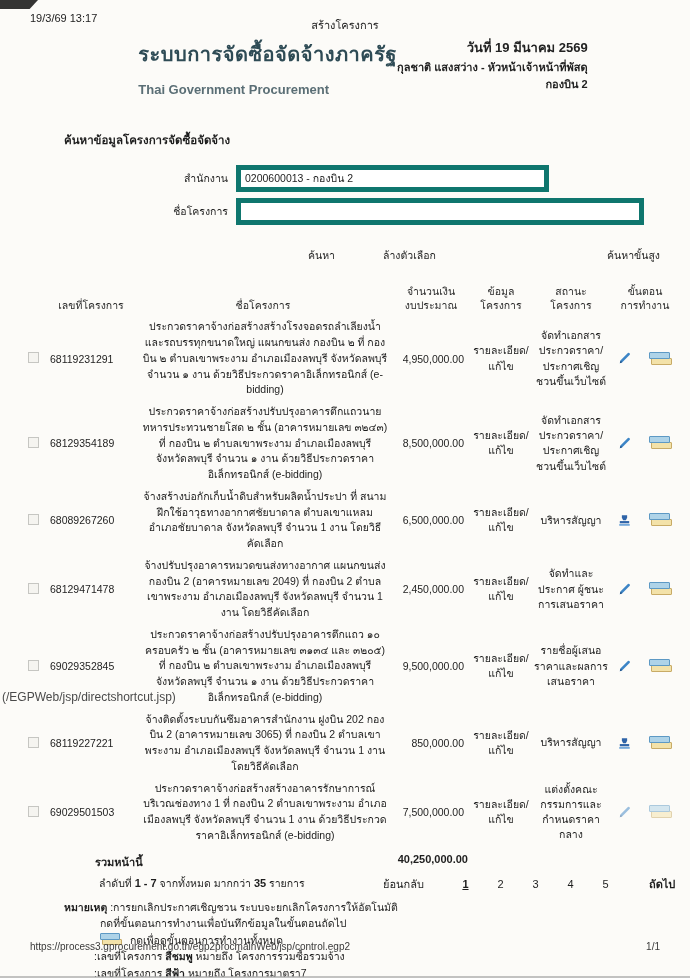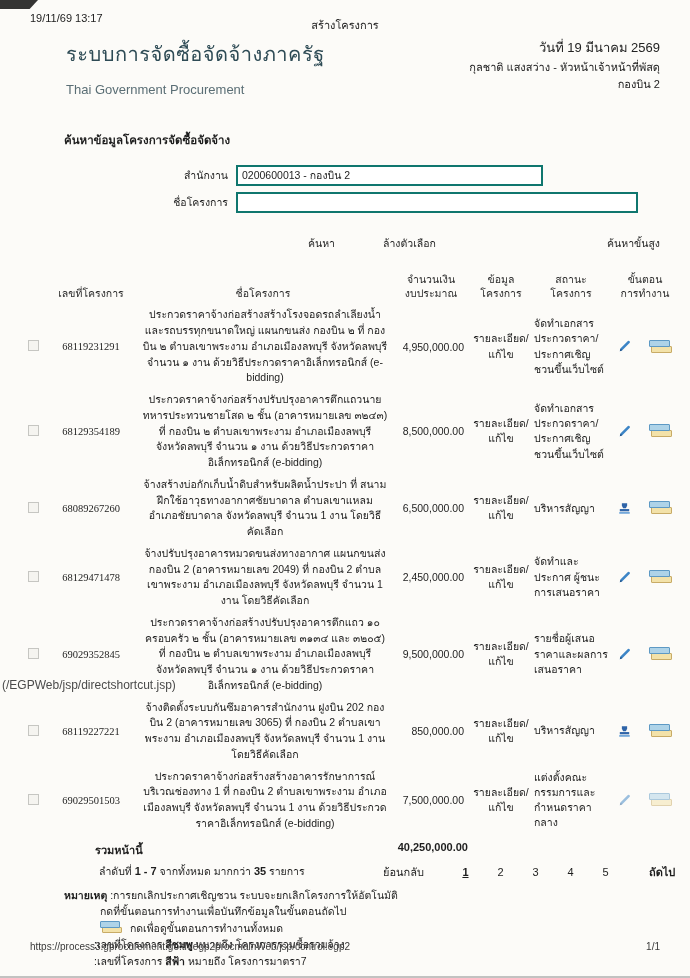--- a/index.html
+++ b/index.html
@@ -12,58 +12,58 @@
   
   .corner-mark{position:absolute;left:0;top:0;width:38px;height:9px;background:#111;
     clip-path:polygon(0 0,100% 0,78% 100%,0 100%);opacity:.85;}
   .bottom-edge{position:absolute;left:0;bottom:0;width:100%;height:2px;background:#aaa;opacity:.7;}
 
   
   .ph-left{position:absolute;left:30px;top:12px;font-size:11px;color:#222;}
   .ph-center{position:absolute;left:0;right:0;top:16px;text-align:center;font-size:11px;color:#222;}
 
   
-  .header{display:flex;justify-content:space-between;padding:38px 30px 0 66px;}
+  .header{display:flex;justify-content:center;padding:38px 30px 0 66px;font-weight:bold;}
   .logo-th{font-size:20px;color:#2e4b55;letter-spacing:.5px;}
   .logo-en{font-size:13px;color:#5a6e75;margin-top:12px;}
   .user-info{text-align:right;line-height:1.6;}
   .user-info .date-line{font-size:13px;}
   .user-info div{color:#222;}
 
   
   .search-heading{margin:34px 0 0 64px;font-weight:bold;font-size:11.5px;}
   .form-area{margin-top:16px;}
   .form-row{display:flex;align-items:center;margin-bottom:6px;}
   .form-row label{width:228px;text-align:right;padding-right:8px;font-size:10.5px;}
-  .input{border:2px solid #0f766e;background:#fff;height:15px;font-size:10.5px;
+  .input{border:5px solid #0f766e;background:#fff;height:15px;font-size:10.5px;
     padding:1px 4px;line-height:15px;overflow:hidden;white-space:nowrap;}
   .office-input{width:295px;}
   .project-input{width:390px;}
 
   .actions{position:relative;height:16px;margin-top:22px;}
   .action{position:absolute;cursor:pointer;color:#1d1d1d;font-size:10.5px;}
   .action.search{left:308px;}
   .action.clear{left:383px;}
   .action.advanced{right:30px;}
 
   
   table{border-collapse:collapse;table-layout:fixed;margin:20px 0 0 18px;width:662px;}
   th{font-weight:normal;color:#2b2b2b;font-size:10.5px;text-align:center;
      vertical-align:bottom;padding:2px 0 4px 0;white-space:pre-line;line-height:1.3;margin-top:32px;}
   td{font-size:10.5px;vertical-align:middle;padding:3px 2px;}
   col.c-cb{width:30px;}col.c-id{width:86px;}col.c-name{width:258px;}
   col.c-budget{width:78px;}col.c-info{width:62px;}col.c-status{width:78px;}col.c-steps{width:70px;}
   .cb-cell{text-align:center;}
   .checkbox{display:inline-block;width:9px;height:9px;border:1px solid #c6c6c2;background:#f5f4f0;}
-  .id-cell{text-align:center;color:#1d1d1d;font-family:Liberation Serif, serif;}
+  .id-cell{color:#1d1d1d;}
   .name-cell{line-height:1.5;text-align:center;padding-left:8px;padding-right:4px;
      overflow-wrap:break-word;word-break:break-word;}
   .budget-cell{text-align:right;padding-right:6px;}
   .info-cell{text-align:center;line-height:1.45;cursor:pointer;overflow-wrap:break-word;}
-  .status-cell{text-align:left;line-height:1.45;overflow-wrap:break-word;word-break:break-word;}
+  .status-cell{text-align:center;line-height:1.45;overflow-wrap:break-word;word-break:break-word;}
   .steps-cell{text-align:center;white-space:nowrap;}
   .icon{display:inline-block;vertical-align:middle;cursor:pointer;}
   .icon.glyph{width:15px;height:15px;margin-right:14px;}
   .stack{position:relative;width:24px;height:14px;}
   .stack i{position:absolute;display:block;width:19px;height:5px;border-radius:1px;}
   .stack .bar-t{left:0;top:0;background:#aed3e8;border:1px solid #5d99c4;}
   .stack .bar-b{left:2px;top:6px;background:#f3e2a9;border:1px solid #c8ab66;}
   .faded{opacity:.5;}
   .overlay-link{position:absolute;left:2px;top:407px;font-size:12px;color:#4a4a4a;}
 
@@ -93,21 +93,21 @@
   .pf-page{position:absolute;right:30px;bottom:26px;font-size:10px;color:#3a3a3a;}
 </style>
 </head>
 <body>
 
 <div id="page">
 
   <div class="corner-mark"></div>
   <div class="bottom-edge"></div>
 
-  <div class="ph-left">19/11/69 13:17</div>
+  <div class="ph-left">19/3/69 13:17</div>
   <div class="ph-center">สร้างโครงการ</div>
 
   <div class="header">
     <div class="logo">
       <div class="logo-th">ระบบการจัดซื้อจัดจ้างภาครัฐ</div>
       <div class="logo-en">Thai Government Procurement</div>
     </div>
     <div class="user-info">
       <div class="date-line">วันที่ 19 มีนาคม 2569</div>
       <div>กุลชาติ แสงสว่าง - หัวหน้าเจ้าหน้าที่พัสดุ</div>

